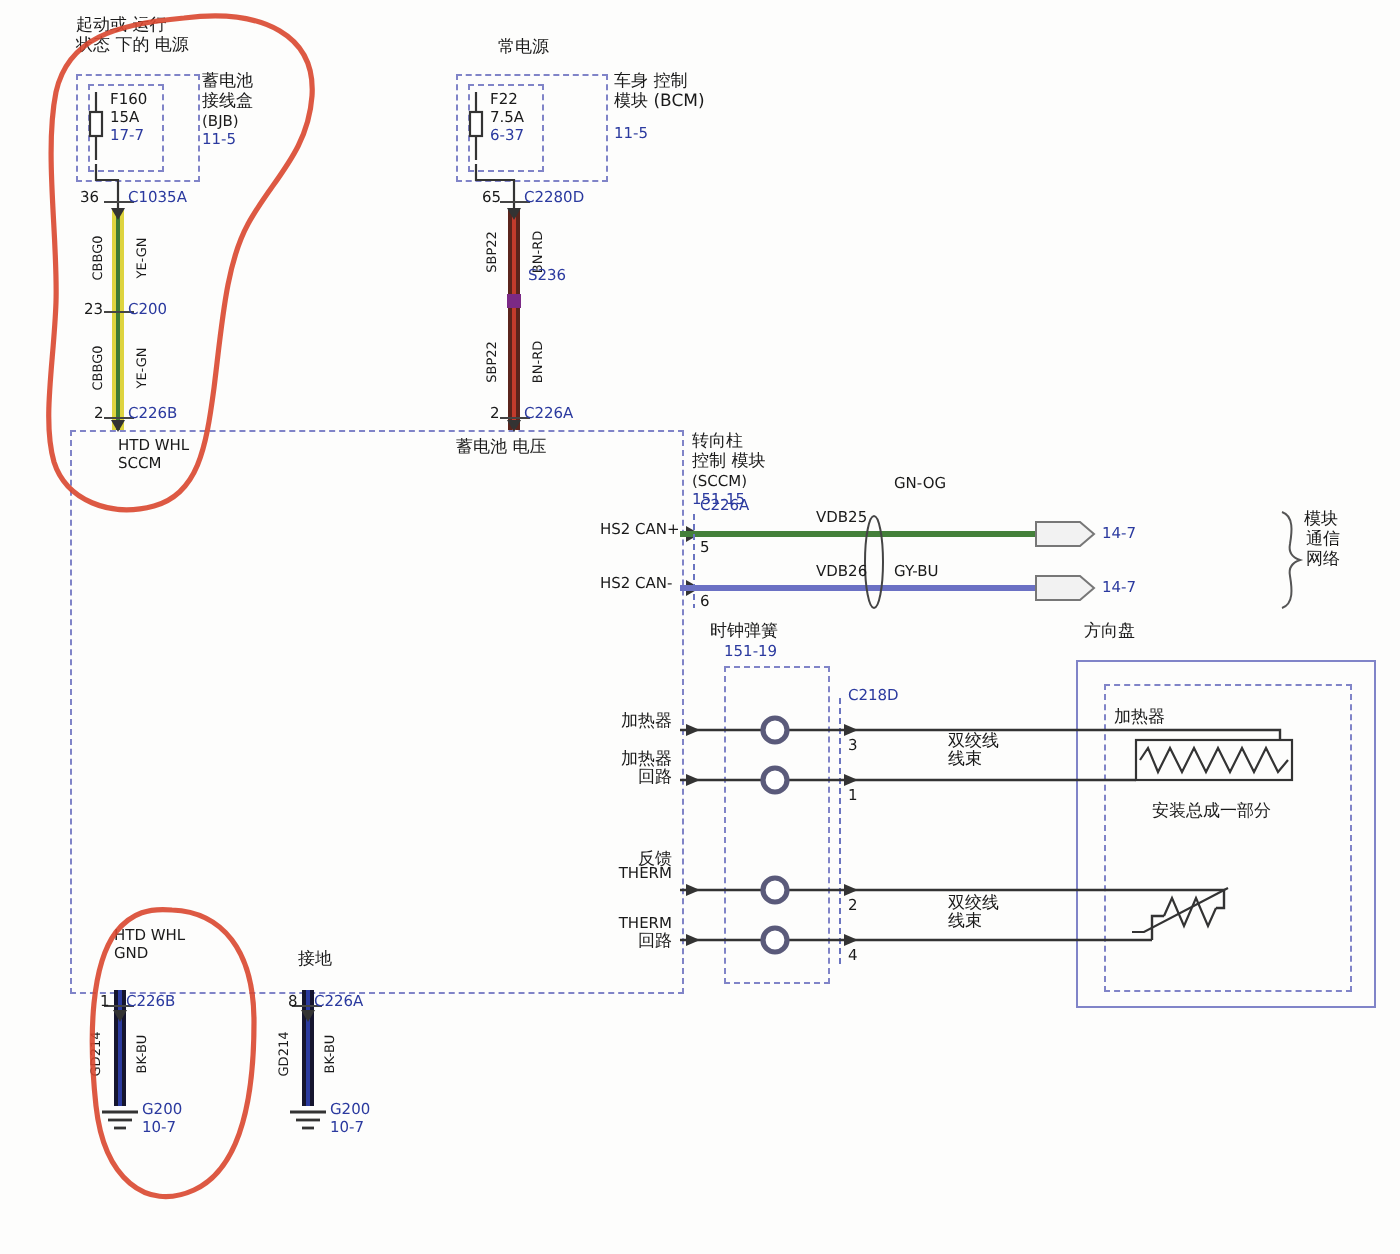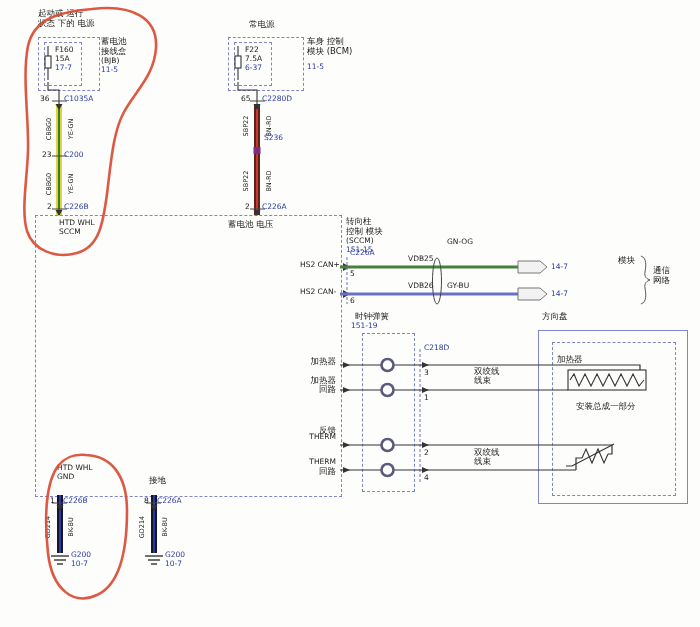--- a/index.html
+++ b/index.html
@@ -175,34 +175,34 @@
   <div class="t blue" style="left:350px;top:249px">C226A</div>
   <div class="t" style="left:350px;top:270px">5</div>
   <div class="t" style="left:350px;top:297px">6</div>
 
   <div class="t" style="left:408px;top:255px">VDB25</div>
   <div class="t" style="left:447px;top:238px">GN-OG</div>
   <div class="t" style="left:408px;top:282px">VDB26</div>
   <div class="t" style="left:447px;top:282px">GY-BU</div>
   <div class="t blue" style="left:551px;top:263px">14-7</div>
   <div class="t blue" style="left:551px;top:290px">14-7</div>
-  <div class="t cn" style="left:618px;top:256px">模块</div>
+  <div class="t cn" style="left:652px;top:256px">模块</div>
   <div class="t cn" style="left:653px;top:266px">通信</div>
   <div class="t cn" style="left:653px;top:276px">网络</div>
 
   <div class="t cn sig" style="top:357px">加热器</div>
   <div class="t cn sig" style="top:376px">加热器</div>
   <div class="t cn sig" style="top:385px">回路</div>
   <div class="t sig" style="top:433px">THERM</div>
   <div class="t cn sig" style="top:426px">反馈</div>
   <div class="t sig" style="top:458px">THERM</div>
   <div class="t cn sig" style="top:467px">回路</div>
 
   <div class="t cn" style="left:355px;top:312px">时钟弹簧</div>
-  <div class="t blue" style="left:351px;top:322px">151-19</div>
+  <div class="t blue" style="left:362px;top:322px">151-19</div>
   <div class="t blue" style="left:424px;top:344px">C218D</div>
   <div class="t" style="left:424px;top:369px">3</div>
   <div class="t" style="left:424px;top:394px">1</div>
   <div class="t" style="left:424px;top:449px">2</div>
   <div class="t" style="left:424px;top:474px">4</div>
   <div class="t cn" style="left:474px;top:367px">双绞线</div>
   <div class="t cn" style="left:474px;top:376px">线束</div>
   <div class="t cn" style="left:474px;top:448px">双绞线</div>
   <div class="t cn" style="left:474px;top:457px">线束</div>
 

